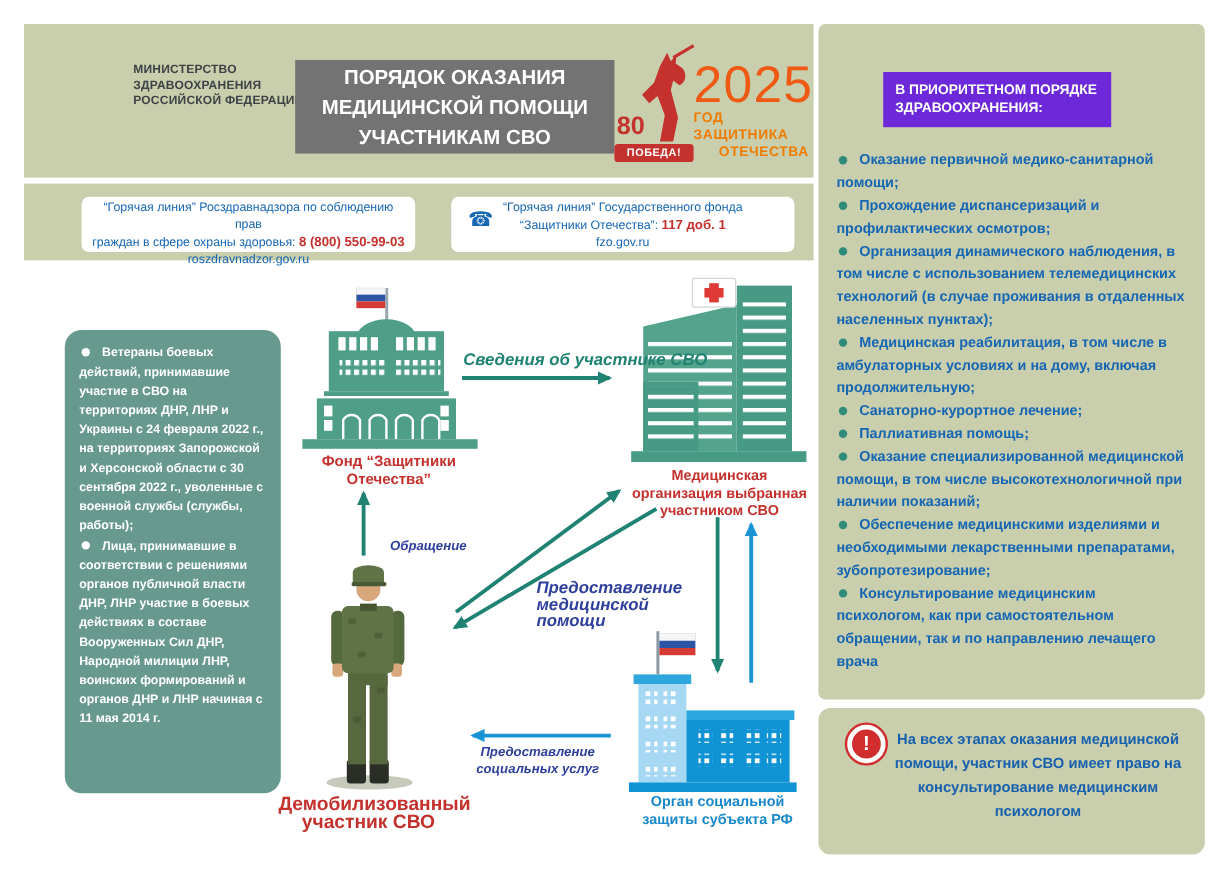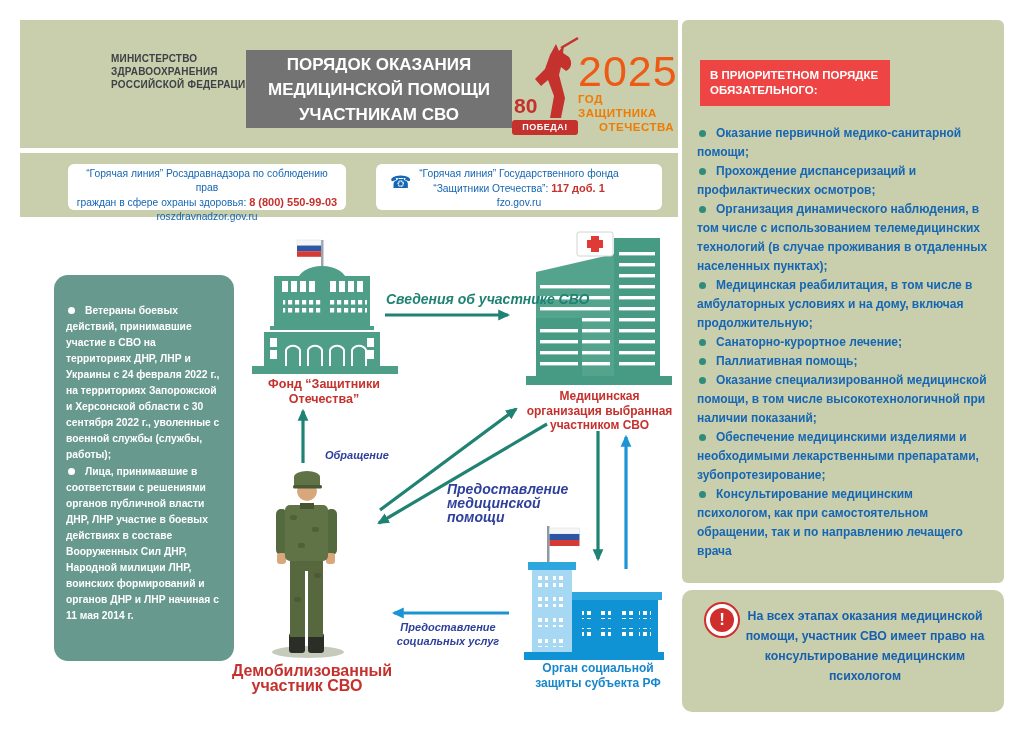--- a/index.html
+++ b/index.html
@@ -26,35 +26,35 @@
   .year-logo .cap2{color:#ef7c00;font-weight:bold;font-size:11.5px;line-height:14px;letter-spacing:.5px;text-align:right;}
   
   .hcard{background:#fff;border-radius:6px;color:#1566b3;font-size:10.3px;line-height:14px;text-align:center;
          padding:3px 8px;box-sizing:border-box;}
   .hcard .phone{color:#c5312d;font-weight:bold;font-size:11px;}
   .hcard1{left:68px;top:164px;width:278px;height:46px;}
   .hcard2{left:376px;top:164px;width:286px;height:46px;}
   .phone-glyph{position:absolute;left:14px;top:12px;font-size:17px;color:#1566b3;}
   
   .right-panel{left:682px;top:20px;width:322px;height:563px;background:#c9cead;border-radius:6px;}
-  .prio-head{left:700px;top:60px;width:170px;background:#ef4444;color:#fff;font-weight:bold;font-size:11.5px;
+  .prio-head{left:736px;top:60px;width:170px;background:#6d28d9;color:#fff;font-weight:bold;font-size:11.5px;
              line-height:15px;padding:8px 10px;}
   .prio-list{left:697px;top:124px;width:292px;color:#1566b3;font-weight:bold;font-size:12px;line-height:19px;}
   .dot{display:inline-block;width:7px;height:7px;border-radius:50%;background:#2f8b7a;margin:0 10px 1px 2px;vertical-align:middle;}
   .dot.white{background:#fff;}
   .note-box{left:682px;top:590px;width:322px;height:122px;background:#c9cead;border-radius:10px;}
   .note-icon{position:absolute;left:22px;top:12px;width:32px;height:32px;border:2px solid #cf2e2c;border-radius:50%;
              background:#fff;display:flex;align-items:center;justify-content:center;}
   .note-icon .in{width:24px;height:24px;border-radius:50%;background:#cf2e2c;color:#fff;font-weight:bold;font-size:17px;
                  display:flex;align-items:center;justify-content:center;}
   .note-text{position:absolute;left:60px;top:16px;width:246px;color:#1760ae;font-weight:bold;font-size:12.3px;
              line-height:20px;text-align:center;}
   
   .elig{left:54px;top:275px;width:180px;height:386px;background:#68998f;border-radius:14px;color:#fff;
-        font-weight:bold;font-size:10.3px;line-height:16px;padding:28px 11px 0 12px;box-sizing:border-box;}
+        font-weight:bold;font-size:10.3px;line-height:16px;padding:12px 11px 0 12px;box-sizing:border-box;}
   .elig .item{margin-bottom:1px;}
   
   .nlabel{font-weight:bold;text-align:center;}
   .red-l{color:#c5312d;}
   .blue-l{color:#1787cb;}
   .alabel{font-weight:bold;font-style:italic;}
   .teal-a{color:#1f8273;}
   .navy-a{color:#2e3f9c;}
 </style>
 </head>
@@ -264,21 +264,21 @@
 
   <div class="abs alabel teal-a" style="left:386px;top:291px;font-size:14px;white-space:nowrap;">Сведения об участнике СВО</div>
   <div class="abs alabel navy-a" style="left:325px;top:449px;font-size:11px;white-space:nowrap;">Обращение</div>
   <div class="abs alabel navy-a" style="left:447px;top:482px;width:102px;font-size:14px;line-height:14px;">Предоставление медицинской помощи</div>
   <div class="abs alabel navy-a" style="left:388px;top:620px;width:120px;font-size:11px;line-height:14px;text-align:center;">Предоставление социальных услуг</div>
 
   <div class="abs right-panel"></div>
 
   <div class="abs prio-head">
     <div>В ПРИОРИТЕТНОМ ПОРЯДКЕ</div>
-    <div>ОБЯЗАТЕЛЬНОГО:</div>
+    <div>ЗДРАВООХРАНЕНИЯ:</div>
   </div>
 
   <div class="abs prio-list">
     <div><span class="dot"></span><span>Оказание первичной медико-санитарной помощи;</span></div>
     <div><span class="dot"></span><span>Прохождение диспансеризаций и профилактических осмотров;</span></div>
     <div><span class="dot"></span><span>Организация динамического наблюдения, в том числе с использованием телемедицинских технологий (в случае проживания в отдаленных населенных пунктах);</span></div>
     <div><span class="dot"></span><span>Медицинская реабилитация, в том числе в амбулаторных условиях и на дому, включая продолжительную;</span></div>
     <div><span class="dot"></span><span>Санаторно-курортное лечение;</span></div>
     <div><span class="dot"></span><span>Паллиативная помощь;</span></div>
     <div><span class="dot"></span><span>Оказание специализированной медицинской помощи, в том числе высокотехнологичной при наличии показаний;</span></div>

